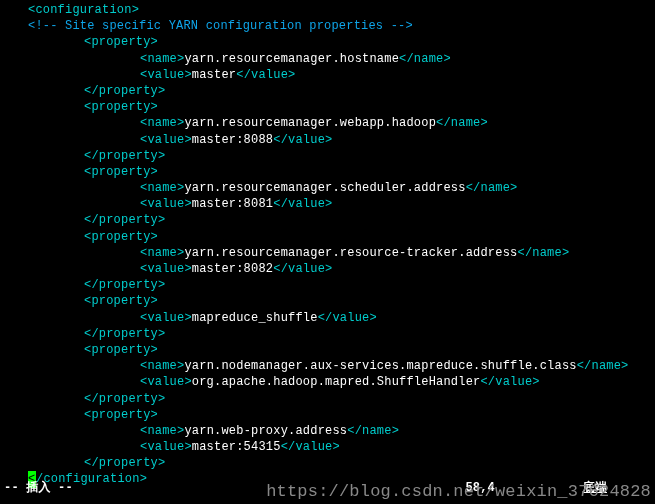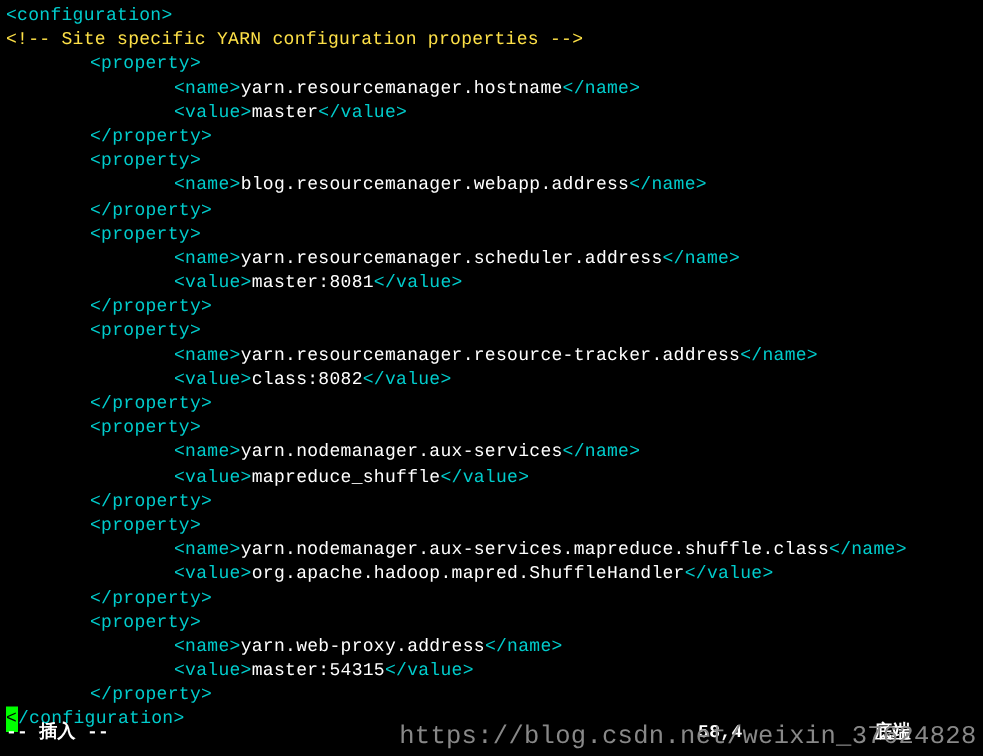--- a/index.html
+++ b/index.html
@@ -11,26 +11,26 @@
       height: 504px;
       overflow: hidden;
       position: relative;
       line-height: 1.35;
       letter-spacing: 0.2px;
     }
     .editor {
       padding: 2px 4px;
       color: #00cccc;
     }
-    .line { white-space: pre; }
+    .line { white-space: pre; margin-left: 24px; }
     .i3 { padding-left: 56px; font-family: Liberation Mono, monospace; }
     .i4 { padding-left: 112px; }
     .tag { color: #00cccc; }
     .text { color: #fff; }
-    .comment { color: #fde047; }
+    .comment { color: #0ea5e9; }
     .cursor {
       background: #00ff00;
       color: #000;
       display: inline-block;
       width: 8px;
     }
     .status-bar {
       position: absolute;
       bottom: 6px;
       left: 0;
@@ -54,32 +54,32 @@
 
 <div class="editor">
   <div class="line"><span class="tag">&lt;<span>configuration</span>&gt;</span></div>
   <div class="line"><span class="comment">&lt;!--<span> Site specific YARN configuration properties </span>--&gt;</span></div>
   <div id="props">
       <div class="line i3"><span class="tag">&lt;property&gt;</span></div>
       <div class="line i4"><span class="tag">&lt;name&gt;</span><span class="text">yarn.resourcemanager.hostname</span><span class="tag">&lt;/name&gt;</span></div>
       <div class="line i4"><span class="tag">&lt;value&gt;</span><span class="text">master</span><span class="tag">&lt;/value&gt;</span></div>
       <div class="line i3"><span class="tag">&lt;/property&gt;</span></div>
       <div class="line i3"><span class="tag">&lt;property&gt;</span></div>
-      <div class="line i4"><span class="tag">&lt;name&gt;</span><span class="text">blog.resourcemanager.webapp.address</span><span class="tag">&lt;/name&gt;</span></div>
+      <div class="line i4"><span class="tag">&lt;name&gt;</span><span class="text">yarn.resourcemanager.webapp.hadoop</span><span class="tag">&lt;/name&gt;</span></div>
+      <div class="line i4"><span class="tag">&lt;value&gt;</span><span class="text">master:8088</span><span class="tag">&lt;/value&gt;</span></div>
       <div class="line i3"><span class="tag">&lt;/property&gt;</span></div>
       <div class="line i3"><span class="tag">&lt;property&gt;</span></div>
       <div class="line i4"><span class="tag">&lt;name&gt;</span><span class="text">yarn.resourcemanager.scheduler.address</span><span class="tag">&lt;/name&gt;</span></div>
       <div class="line i4"><span class="tag">&lt;value&gt;</span><span class="text">master:8081</span><span class="tag">&lt;/value&gt;</span></div>
       <div class="line i3"><span class="tag">&lt;/property&gt;</span></div>
       <div class="line i3"><span class="tag">&lt;property&gt;</span></div>
       <div class="line i4"><span class="tag">&lt;name&gt;</span><span class="text">yarn.resourcemanager.resource-tracker.address</span><span class="tag">&lt;/name&gt;</span></div>
-      <div class="line i4"><span class="tag">&lt;value&gt;</span><span class="text">class:8082</span><span class="tag">&lt;/value&gt;</span></div>
+      <div class="line i4"><span class="tag">&lt;value&gt;</span><span class="text">master:8082</span><span class="tag">&lt;/value&gt;</span></div>
       <div class="line i3"><span class="tag">&lt;/property&gt;</span></div>
       <div class="line i3"><span class="tag">&lt;property&gt;</span></div>
-      <div class="line i4"><span class="tag">&lt;name&gt;</span><span class="text">yarn.nodemanager.aux-services</span><span class="tag">&lt;/name&gt;</span></div>
       <div class="line i4"><span class="tag">&lt;value&gt;</span><span class="text">mapreduce_shuffle</span><span class="tag">&lt;/value&gt;</span></div>
       <div class="line i3"><span class="tag">&lt;/property&gt;</span></div>
       <div class="line i3"><span class="tag">&lt;property&gt;</span></div>
       <div class="line i4"><span class="tag">&lt;name&gt;</span><span class="text">yarn.nodemanager.aux-services.mapreduce.shuffle.class</span><span class="tag">&lt;/name&gt;</span></div>
       <div class="line i4"><span class="tag">&lt;value&gt;</span><span class="text">org.apache.hadoop.mapred.ShuffleHandler</span><span class="tag">&lt;/value&gt;</span></div>
       <div class="line i3"><span class="tag">&lt;/property&gt;</span></div>
       <div class="line i3"><span class="tag">&lt;property&gt;</span></div>
       <div class="line i4"><span class="tag">&lt;name&gt;</span><span class="text">yarn.web-proxy.address</span><span class="tag">&lt;/name&gt;</span></div>
       <div class="line i4"><span class="tag">&lt;value&gt;</span><span class="text">master:54315</span><span class="tag">&lt;/value&gt;</span></div>
       <div class="line i3"><span class="tag">&lt;/property&gt;</span></div>

